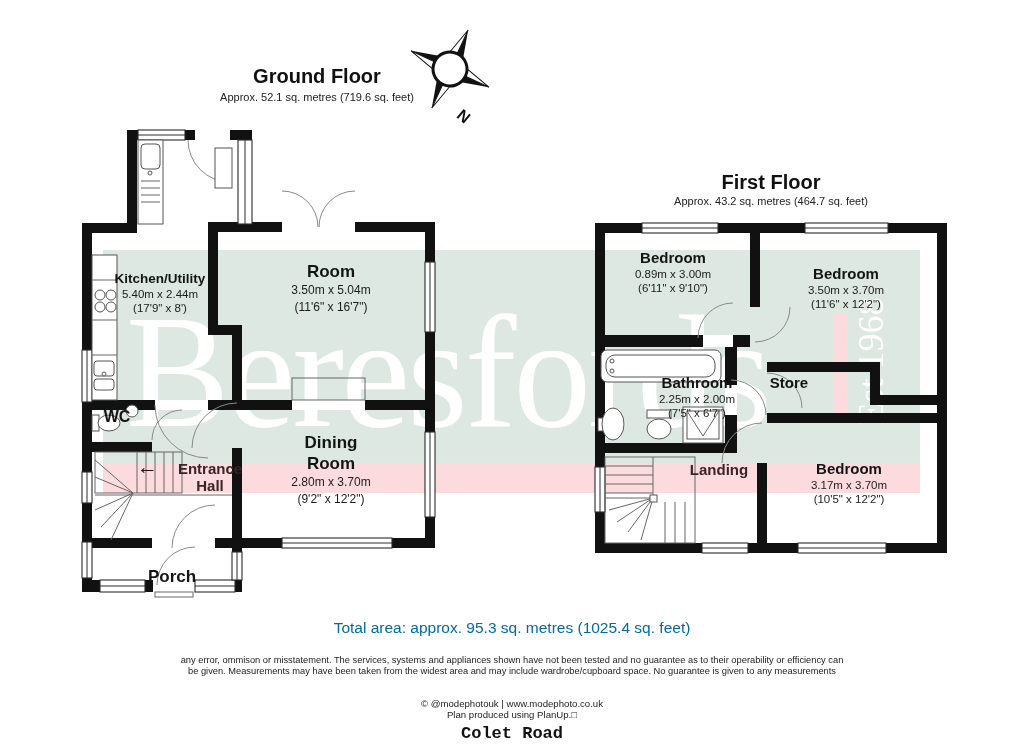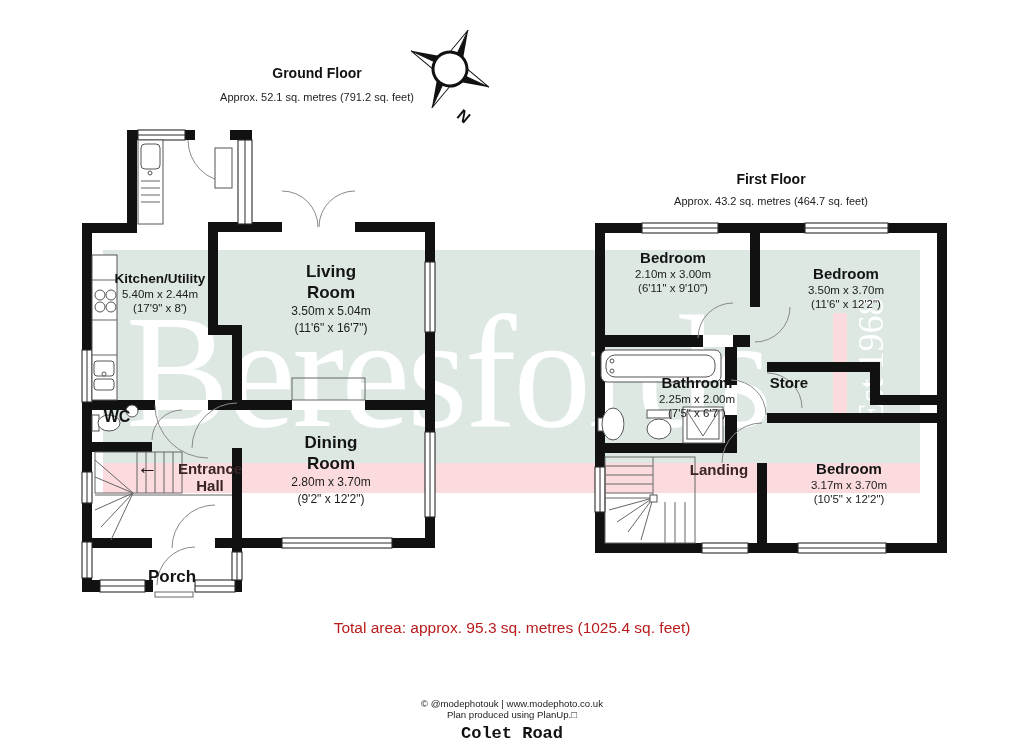--- a/index.html
+++ b/index.html
@@ -12,37 +12,37 @@
   #pink-bar{position:absolute;left:833px;top:313px;width:14px;height:104px;}
   #wordmark{position:absolute;left:126px;top:292px;width:700px;height:180px;
             font-family:"Liberation Serif", serif;font-size:160px;line-height:160px;
             color:#ffffff;letter-spacing:-3px;transform:scaleX(.97);transform-origin:left top;
             white-space:nowrap;}
   #est-mark{position:absolute;left:796px;top:340px;width:150px;height:42px;
             font-family:"Liberation Serif", serif;font-size:36px;color:#ffffff;
             text-align:center;transform:rotate(-90deg);white-space:nowrap;}
   
   .floor-title{position:absolute;transform:translateX(-50%);
-               font-size:14px;font-weight:bold;color:#111;}
+               font-size:20px;font-weight:bold;color:#111;}
   .floor-sub{position:absolute;transform:translateX(-50%);text-align:center;
              font-size:11px;color:#222;}
   
   .plan{position:absolute;}
   
   .label{position:absolute;transform:translateX(-50%);text-align:center;line-height:1.1;}
   .rname{font-weight:bold;font-size:15px;color:#141414;}
   .rname.lg{font-size:17px;line-height:21px;}
   .rname.md{font-size:13.5px;}
   .dims{font-size:11.5px;color:#1c1c1c;line-height:14px;}
   .dims.lg{font-size:12px;line-height:17px;}
   .warm{color:#3a2424;}
   #hall-arrow{position:absolute;left:137px;top:455px;font-size:21px;font-weight:bold;color:#241616;}
   
   #total-area{position:absolute;left:512px;top:619px;transform:translateX(-50%);
-              font-size:15.5px;color:#b91c1c;white-space:nowrap;}
+              font-size:15.5px;color:#0369a1;white-space:nowrap;}
   .disc{position:absolute;left:512px;transform:translateX(-50%);font-size:9.3px;
         color:#222;white-space:nowrap;}
   .cred{position:absolute;left:512px;transform:translateX(-50%);font-size:9.6px;
         color:#222;white-space:nowrap;}
   #address{position:absolute;left:512px;top:724px;transform:translateX(-50%);
            font-size:17px;font-weight:bold;color:#111;font-family:Liberation Mono, monospace;}
   
   .wall{fill:#111;}
   .win{fill:#fff;stroke:#2a2a2a;stroke-width:1.1;}
   .winline{stroke:#2a2a2a;stroke-width:1;}
@@ -74,21 +74,21 @@
           <path d="M57 57 57 100 66 66Z" fill="#fff" stroke="#111" stroke-width="1"></path>
         <path d="M57 57 14 57 48 48Z" fill="#111"></path>
           <path d="M57 57 14 57 48 66Z" fill="#fff" stroke="#111" stroke-width="1"></path>
       </g>
       <circle cx="57" cy="57" r="17" fill="#fff" stroke="#111" stroke-width="3"></circle>
     </g>
     <text x="66" y="106" font-size="16" font-weight="bold" fill="#111" transform="rotate(40 66 101)">N</text>
   </svg>
 
   <div class="floor-title" style="left:317px;top:65px;">Ground Floor</div>
-  <div class="floor-sub" style="left:317px;top:91px;">Approx. 52.1 sq. metres (791.2 sq. feet)</div>
+  <div class="floor-sub" style="left:317px;top:91px;">Approx. 52.1 sq. metres (719.6 sq. feet)</div>
   <div class="floor-title" style="left:771px;top:171px;">First Floor</div>
   <div class="floor-sub" style="left:771px;top:195px;">Approx. 43.2 sq. metres (464.7 sq. feet)</div>
 
   <svg class="plan" style="left:75px;top:115px;" width="380" height="505" viewBox="0 0 380 505">
     <g>
       <rect class="wall" x="52" y="15" width="125" height="10"></rect>
       <rect class="wall" x="52" y="15" width="10" height="103"></rect>
       <rect class="wall" x="7" y="108" width="55" height="10"></rect>
       <rect class="wall" x="7" y="108" width="10" height="369"></rect>
       <rect class="wall" x="7" y="465" width="160" height="12"></rect>
@@ -261,21 +261,20 @@
       <rect class="fix" x="65" y="285" width="7" height="7"></rect>
     </g>
   </svg>
 
   <div class="label" style="left:160px;top:272px;width:150px;">
     <div class="rname md">Kitchen/Utility</div>
     <div class="dims">5.40m x 2.44m</div>
     <div class="dims">(17'9" x 8')</div>
   </div>
   <div class="label" style="left:331px;top:261px;width:160px;">
-    <div class="rname lg">Living</div>
     <div class="rname lg">Room</div>
     <div class="dims lg">3.50m x 5.04m</div>
     <div class="dims lg">(11'6" x 16'7")</div>
   </div>
   <div class="label" style="left:331px;top:432px;width:160px;">
     <div class="rname lg">Dining</div>
     <div class="rname lg">Room</div>
     <div class="dims lg">2.80m x 3.70m</div>
     <div class="dims lg">(9'2" x 12'2")</div>
   </div>
@@ -286,21 +285,21 @@
   <div class="label warm" style="left:210px;top:461px;width:120px;">
     <div class="rname warm">Entrance</div>
     <div class="rname warm">Hall</div>
   </div>
   <div class="label" style="left:172px;top:566px;width:90px;">
     <div class="rname lg">Porch</div>
   </div>
 
   <div class="label" style="left:673px;top:250px;width:140px;">
     <div class="rname">Bedroom</div>
-    <div class="dims">2.10m x 3.00m</div>
+    <div class="dims">0.89m x 3.00m</div>
     <div class="dims">(6'11" x 9'10")</div>
   </div>
   <div class="label" style="left:846px;top:266px;width:140px;">
     <div class="rname">Bedroom</div>
     <div class="dims">3.50m x 3.70m</div>
     <div class="dims">(11'6" x 12'2")</div>
   </div>
   <div class="label" style="left:697px;top:375px;width:140px;">
     <div class="rname">Bathroom</div>
     <div class="dims">2.25m x 2.00m</div>
@@ -312,17 +311,19 @@
   <div class="label warm" style="left:719px;top:462px;width:90px;">
     <div class="rname warm">Landing</div>
   </div>
   <div class="label" style="left:849px;top:461px;width:140px;">
     <div class="rname">Bedroom</div>
     <div class="dims">3.17m x 3.70m</div>
     <div class="dims">(10'5" x 12'2")</div>
   </div>
 
   <div id="total-area">Total area: approx. 95.3 sq. metres (1025.4 sq. feet)</div>
+  <div class="disc" style="top:655px;">any error, ommison or misstatement. The services, systems and appliances shown have not been tested and no guarantee as to their operability or efficiency can</div>
+  <div class="disc" style="top:666px;">be given. Measurements may have been taken from the widest area and may include wardrobe/cupboard space. No guarantee is given to any measurements</div>
   <div class="cred" style="top:698px;">© @modephotouk | www.modephoto.co.uk</div>
   <div class="cred" style="top:709px;">Plan produced using PlanUp.□</div>
   <div id="address">Colet Road</div>
 
 </div>
 
 </body></html>

